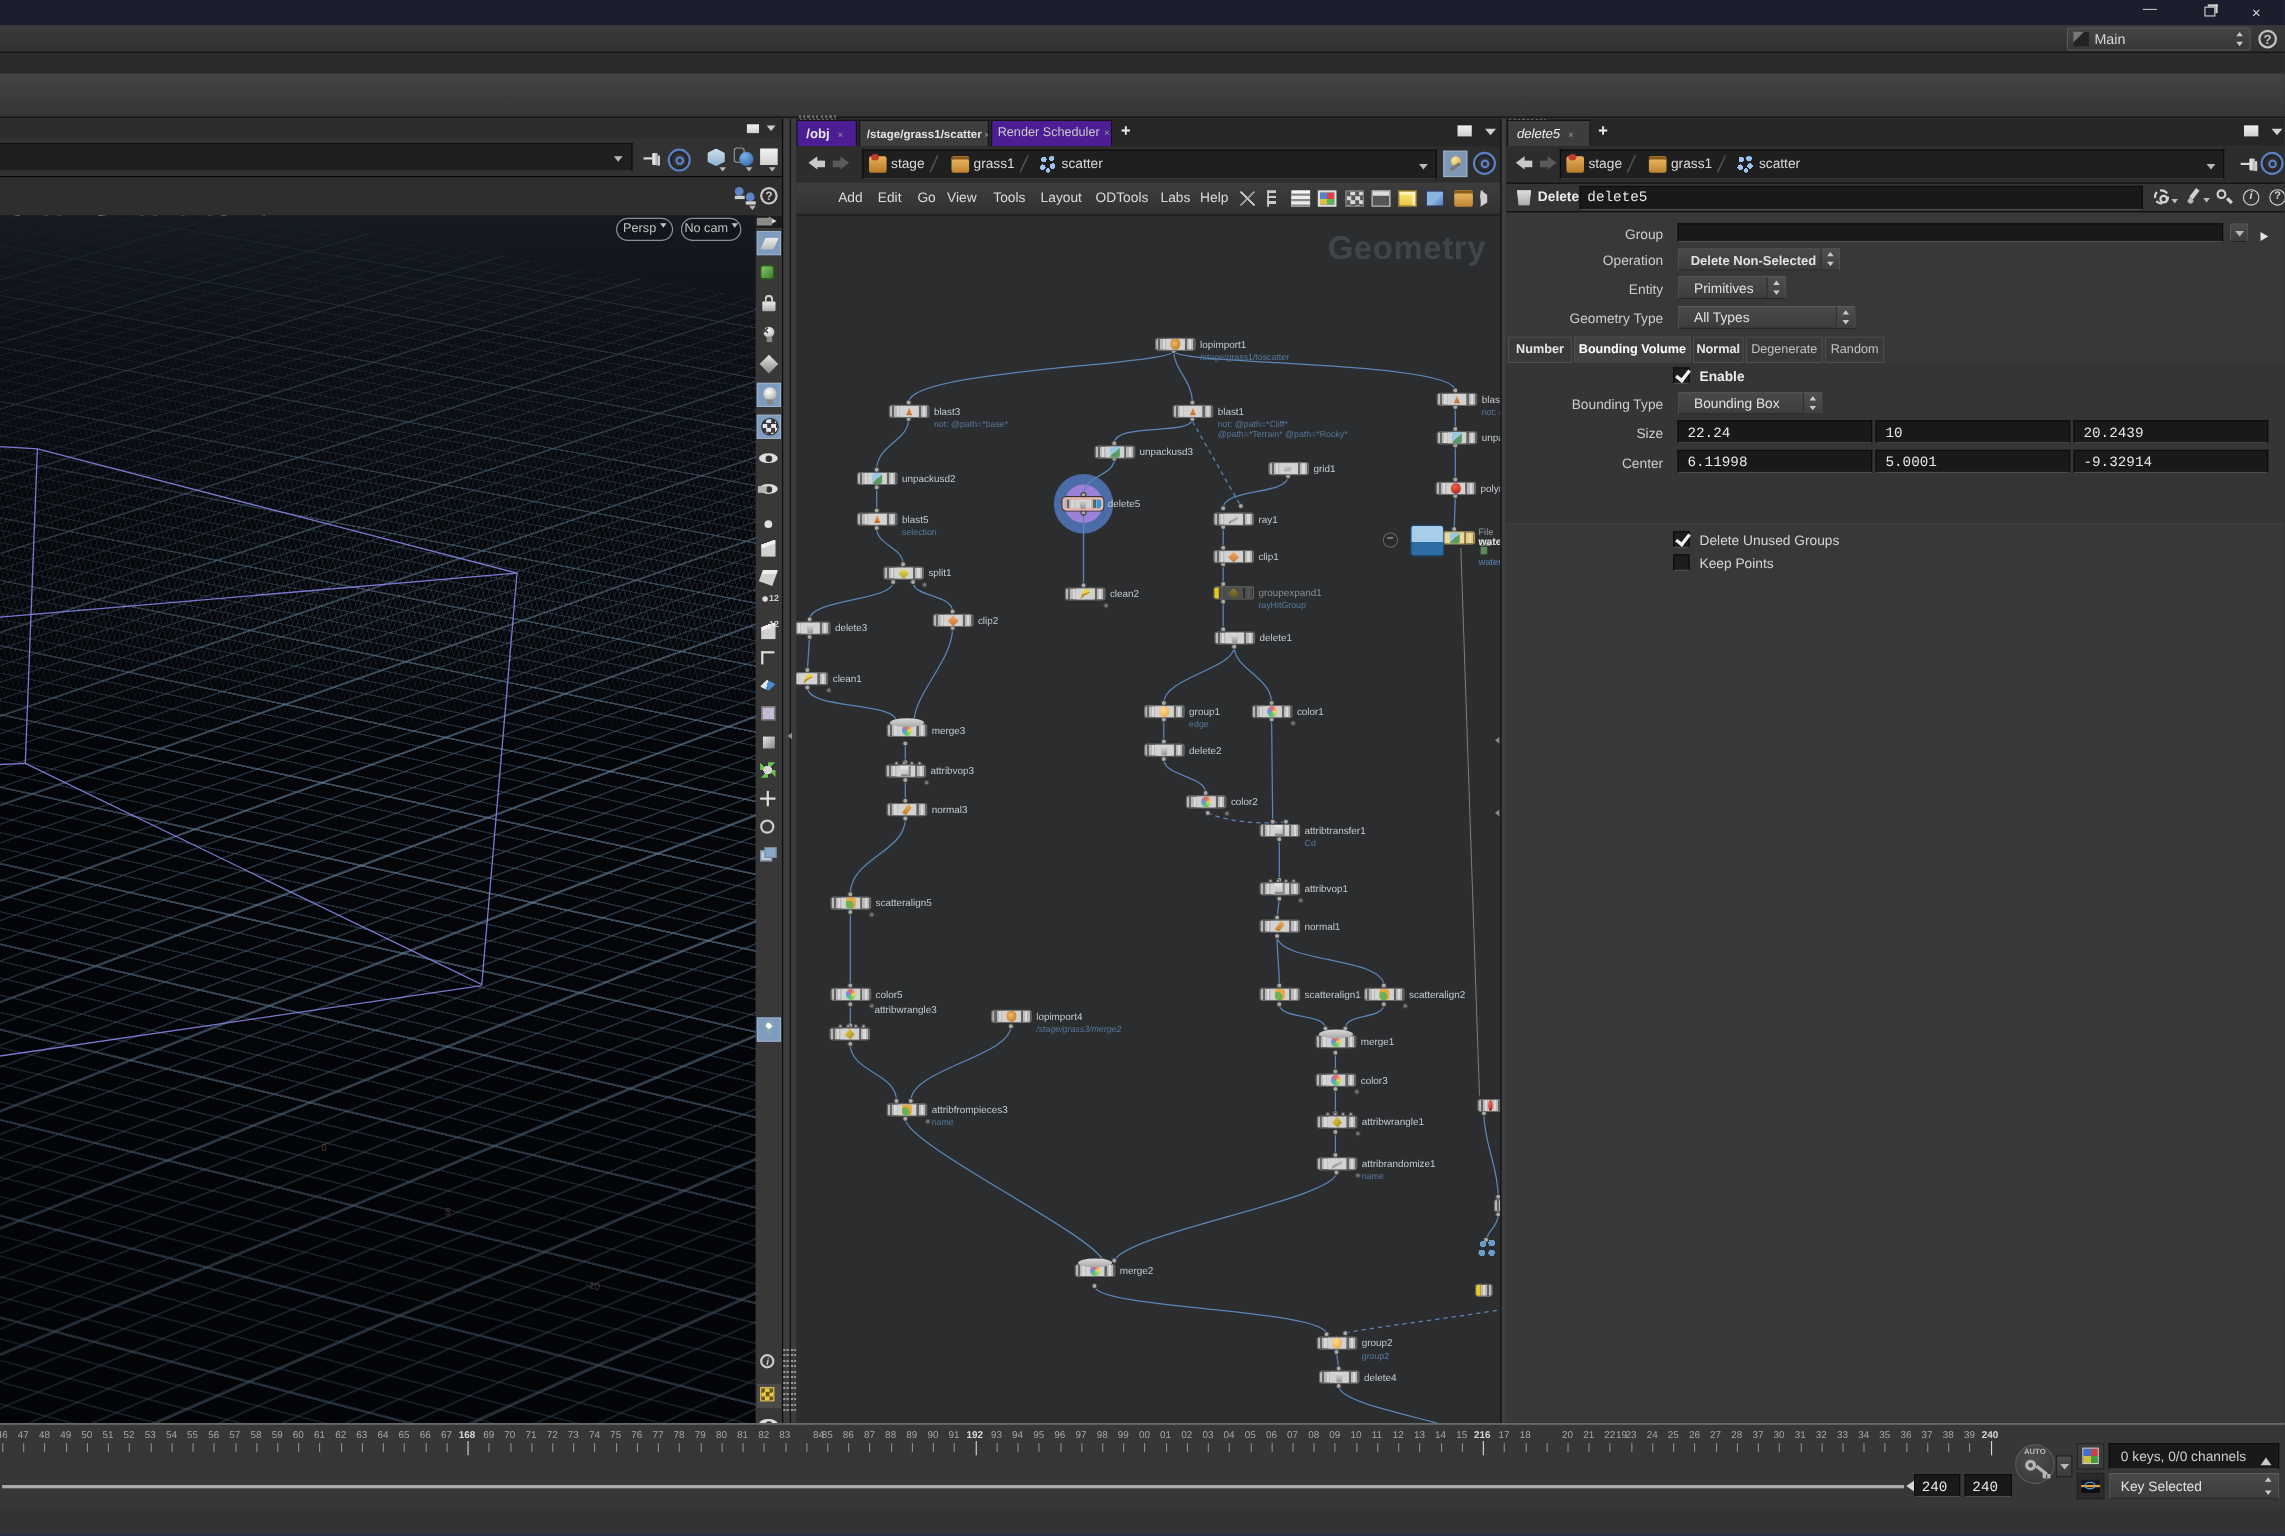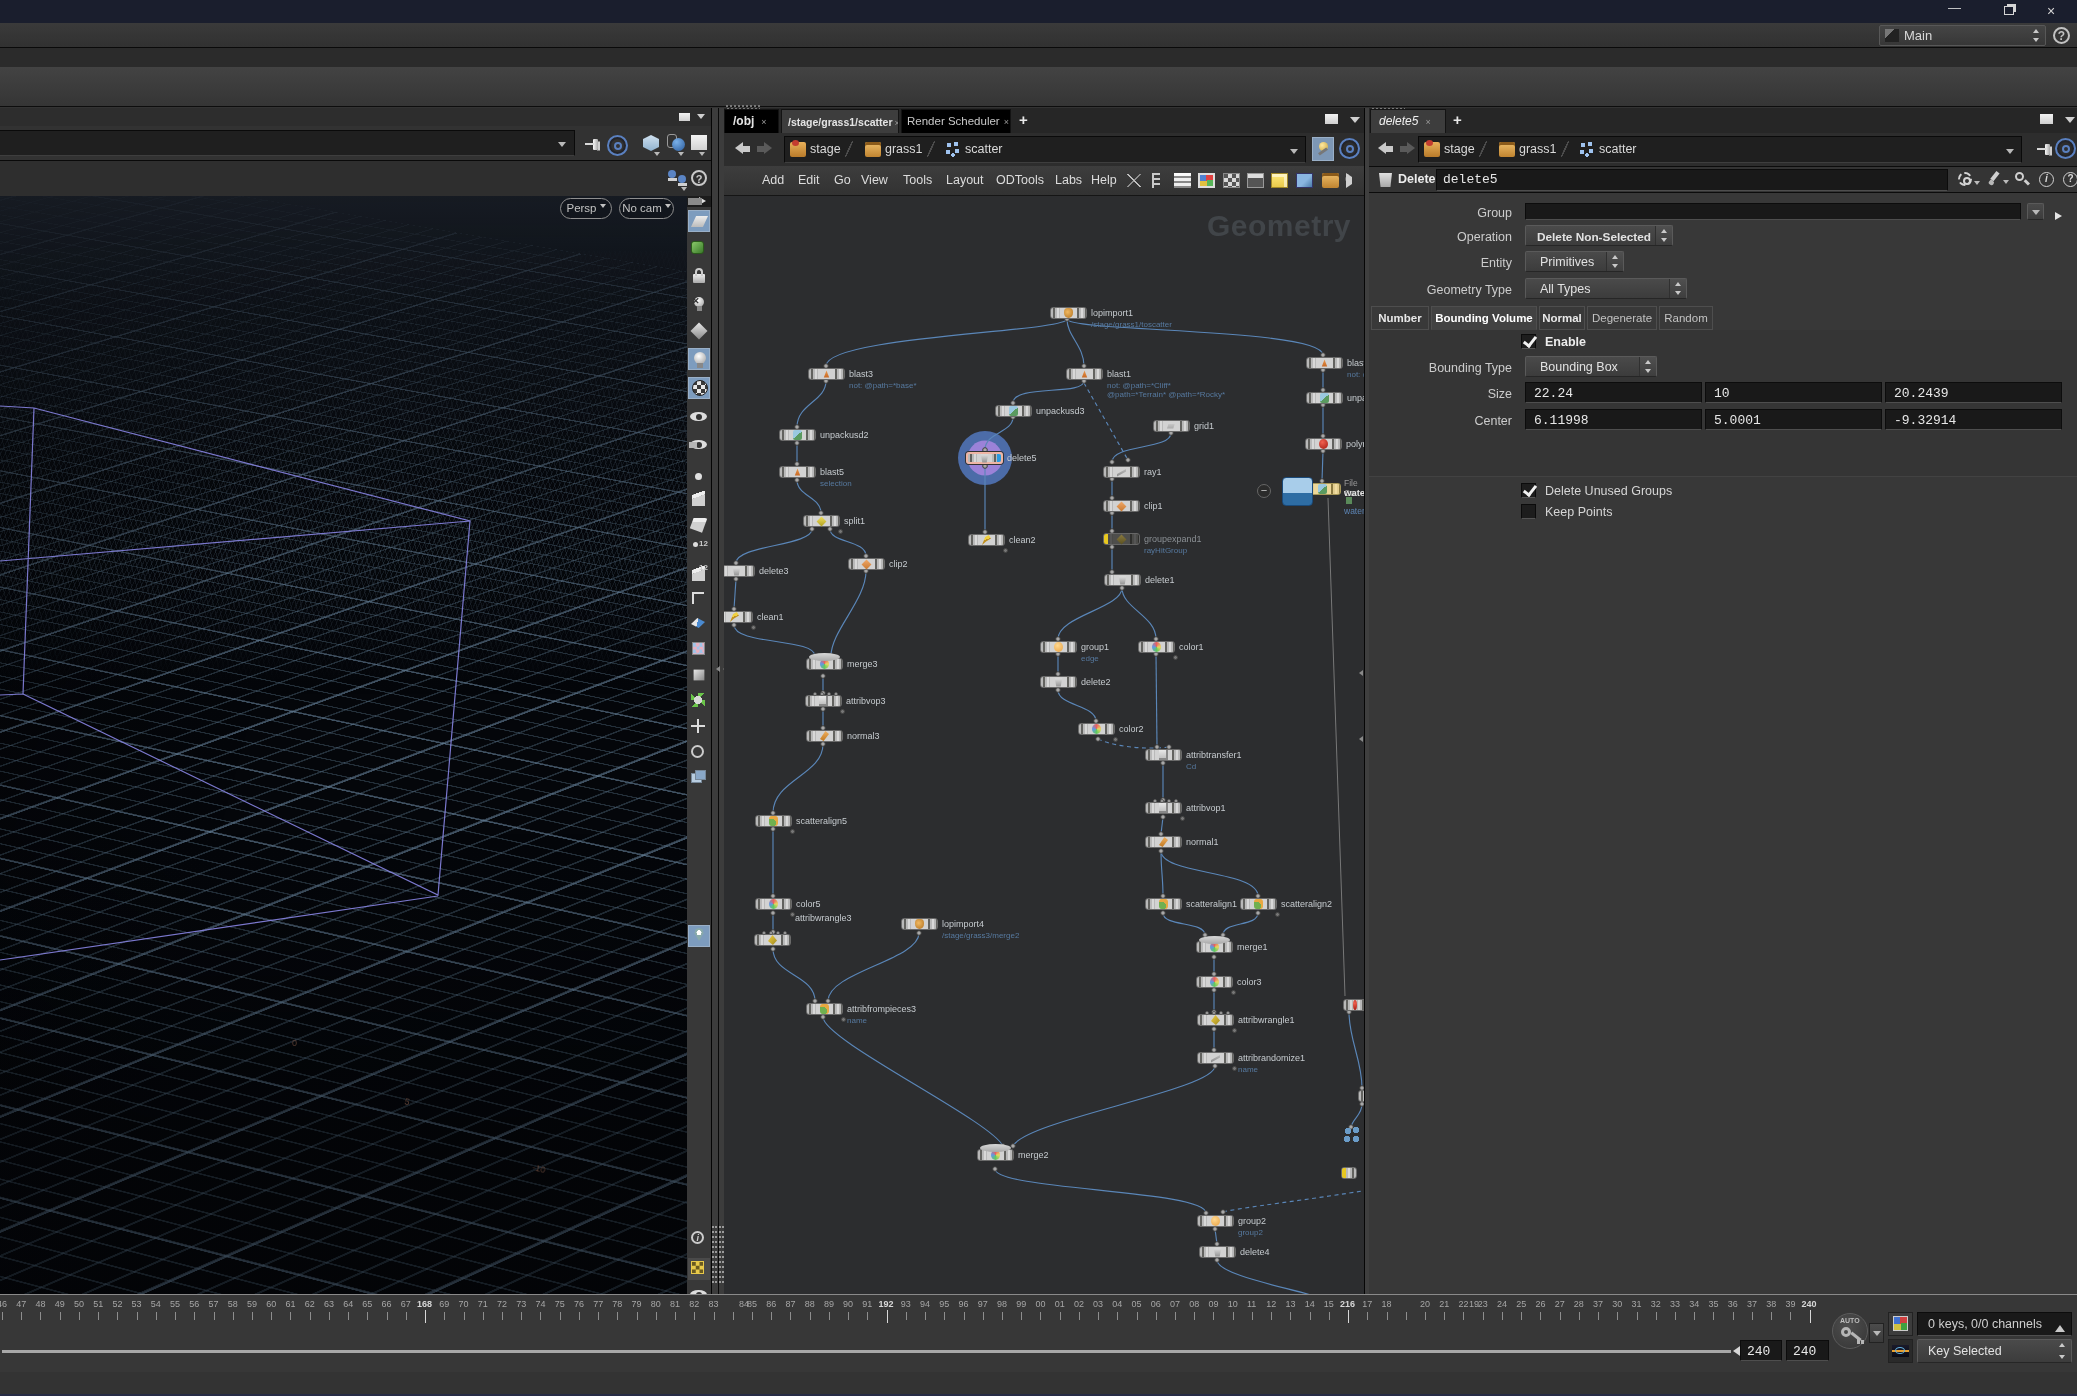--- a/index.html
+++ b/index.html
@@ -64,21 +64,21 @@
 .pfield{position:absolute;background:#191919;border:1px solid #0c0c0c;border-bottom-color:#4e4e4e;color:#e8e8e8;font-family:"Liberation Mono",monospace;font-size:13px}
 .plab{position:absolute;color:#ccc;font-size:12.5px;text-align:right}
 .chk{position:absolute;width:15px;height:15px;background:#1d1d1d;border:1px solid #0b0b0b;border-bottom-color:#555}
 
 #timeline{left:0;top:1294px;width:2077px;height:78px;background:#373737;border-top:1px solid #8a8a8a}
 #statusbar{left:0;top:1372px;width:2077px;height:22px;background:#232323;border-top:1px solid #0c0c0c}
 #bottomstrip{left:0;top:1394px;width:2077px;height:2px;background:#272c45}
 .tnum{position:absolute;top:4px;color:#a6a6a6;font-size:9px}
 .tick{position:absolute;top:17px;width:1px;height:8px;background:#8e8e8e}
 
-.ptab{position:absolute;top:1px;height:24px;background:#000000;border:1px solid #131313;border-bottom:none;color:#c9c9c9;font-size:12px;padding:4px 0 0 8px;white-space:nowrap;overflow:hidden}
+.ptab{position:absolute;top:1px;height:24px;background:#4c1d95;border:1px solid #131313;border-bottom:none;color:#c9c9c9;font-size:12px;padding:4px 0 0 8px;white-space:nowrap;overflow:hidden}
 .ptab b{font-weight:bold;color:#e4e4e4}
 .ptab.on{background:#3d3d3d;color:#f0f0f0}
 .ptab .tx{margin-left:7px;font-size:9px;color:#999}
 .sqico{position:absolute;width:13px;height:10px;background:linear-gradient(#f2f2f2,#cfcfcf)}
 .tri{position:absolute;width:0;height:0;border:5px solid transparent;border-top:6px solid #cfcfcf}
 .dtri{position:absolute;width:0;height:0;border:4.5px solid transparent;border-top:5.5px solid #b9b9b9}
 .pathfield{position:absolute;height:27px;background:#1f1f1f;border:1px solid #0a0a0a;border-bottom-color:#3e3e3e}
 .bctxt{position:absolute;top:5px;color:#dadada;font-size:12.5px}
 .bcsep{position:absolute;top:4px;width:8px;height:16px;background:linear-gradient(115deg,transparent 44%,#4c4c4c 45%,#4c4c4c 55%,transparent 56%)}
 .bico{position:absolute;top:5px;width:16px;height:15px}
@@ -768,21 +768,21 @@
           <span style="position:absolute;left:38px;top:735px;width:4px;height:4px;border-radius:50%;background:#b0b0b0;border:1px solid #555"></span>
           <span style="position:absolute;left:45px;top:735px;width:4px;height:4px;border-radius:50%;background:#b0b0b0;border:1px solid #555"></span>
           <span style="position:absolute;left:52px;top:735px;width:4px;height:4px;border-radius:50%;background:#b0b0b0;border:1px solid #555"></span>
           <span style="position:absolute;left:59px;top:735px;width:4px;height:4px;border-radius:50%;background:#b0b0b0;border:1px solid #555"></span>
           <div class="node" style="left: 177px; top: 722px; width: 37px;">
             <span class="mid">
               <i style="display:block;width:9px;height:10px;background:radial-gradient(circle at 40% 40%,#f0b860,#b07020);border-radius:40% 40% 50% 50%"></i>
             </span>
           </div>
           <span class="nlab" style="left: 218px; top: 723px;">lopimport4</span>
-          <span class="nsub" style="left: 218px; top: 735px;">/stage/grass3/merge2</span>
+          <span class="nsub" style="left: 218px; top: 735px; font-style: italic;">/stage/grass3/merge2</span>
           <div class="node" style="left: 421px; top: 702px; width: 37px;">
             <span class="mid">
               <i style="display:block;width:9px;height:10px;background:radial-gradient(circle at 30% 70%,#70b050 45%,#e8a840 46%);border-radius:30%"></i>
             </span>
           </div>
           <span class="nlab" style="left: 462px; top: 703px;">scatteralign1</span>
           <div class="node" style="left: 516px; top: 702px; width: 37px;">
             <span class="mid">
               <i style="display:block;width:9px;height:10px;background:radial-gradient(circle at 30% 70%,#70b050 45%,#e8a840 46%);border-radius:30%"></i>
             </span>

